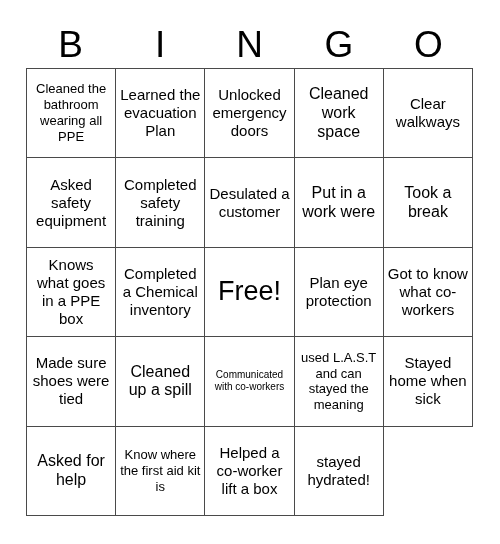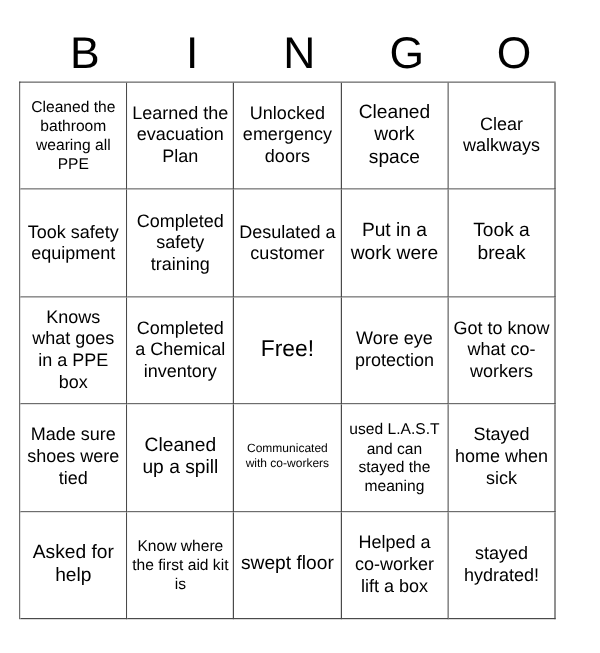--- a/index.html
+++ b/index.html
@@ -40,21 +40,21 @@
     line-height: 1;
     font-weight: 400;
     letter-spacing: 0px;
     color: #000000;
     font-family: "Liberation Sans", sans-serif;
   }
 
   
   .bingo-grid {
     position: absolute;
-    left: 16px;
+    left: 26px;
     top: 68px;
     width: 447px;
     height: 448px;
     display: grid;
     grid-template-columns: repeat(5, 1fr);
     grid-template-rows: repeat(5, 1fr);
     border-top: 1px solid #4a4a4a;
     border-left: 1px solid #4a4a4a;
     box-sizing: border-box;
     background: #ffffff;
@@ -79,21 +79,21 @@
     line-height: 1.18;
     word-wrap: break-word;
     color: #000000;
   }
 
   
   .fs-xsmall .cell-text { font-size: 10px; line-height: 1.25; }
   .fs-small  .cell-text { font-size: 13px; line-height: 1.22; }
   .fs-medium .cell-text { font-size: 15px; line-height: 1.2; }
   .fs-large  .cell-text { font-size: 16px; line-height: 1.18; }
-  .fs-free   .cell-text { font-size: 19px; line-height: 1.1; }
+  .fs-free   .cell-text { font-size: 27px; line-height: 1.1; }
 </style>
 </head>
 <body>
 
 <div class="bingo-page">
 
   <div class="bingo-header">
     <div class="header-letter">B</div>
     <div class="header-letter">I</div>
     <div class="header-letter">N</div>
@@ -111,21 +111,21 @@
       <div class="bingo-cell fs-medium">
         <span class="cell-text">Unlocked emergency doors</span>
       </div>
       <div class="bingo-cell fs-large">
         <span class="cell-text">Cleaned work space</span>
       </div>
       <div class="bingo-cell fs-medium">
         <span class="cell-text">Clear walkways</span>
       </div>
       <div class="bingo-cell fs-medium">
-        <span class="cell-text">Took safety equipment</span>
+        <span class="cell-text">Asked safety equipment</span>
       </div>
       <div class="bingo-cell fs-medium">
         <span class="cell-text">Completed safety training</span>
       </div>
       <div class="bingo-cell fs-medium">
         <span class="cell-text">Desulated a customer</span>
       </div>
       <div class="bingo-cell fs-large">
         <span class="cell-text">Put in a work were</span>
       </div>
@@ -135,21 +135,21 @@
       <div class="bingo-cell fs-medium">
         <span class="cell-text">Knows what goes in a PPE box</span>
       </div>
       <div class="bingo-cell fs-medium">
         <span class="cell-text">Completed a Chemical inventory</span>
       </div>
       <div class="bingo-cell fs-free">
         <span class="cell-text">Free!</span>
       </div>
       <div class="bingo-cell fs-medium">
-        <span class="cell-text">Wore eye protection</span>
+        <span class="cell-text">Plan eye protection</span>
       </div>
       <div class="bingo-cell fs-medium">
         <span class="cell-text">Got to know what co-workers</span>
       </div>
       <div class="bingo-cell fs-medium">
         <span class="cell-text">Made sure shoes were tied</span>
       </div>
       <div class="bingo-cell fs-large">
         <span class="cell-text">Cleaned up a spill</span>
       </div>
@@ -161,23 +161,20 @@
       </div>
       <div class="bingo-cell fs-medium">
         <span class="cell-text">Stayed home when sick</span>
       </div>
       <div class="bingo-cell fs-large">
         <span class="cell-text">Asked for help</span>
       </div>
       <div class="bingo-cell fs-small">
         <span class="cell-text">Know where the first aid kit is</span>
       </div>
-      <div class="bingo-cell fs-large">
-        <span class="cell-text">swept floor</span>
-      </div>
       <div class="bingo-cell fs-medium">
         <span class="cell-text">Helped a co-worker lift a box</span>
       </div>
       <div class="bingo-cell fs-medium">
         <span class="cell-text">stayed hydrated!</span>
       </div>
     </div>
 
 </div>
 

